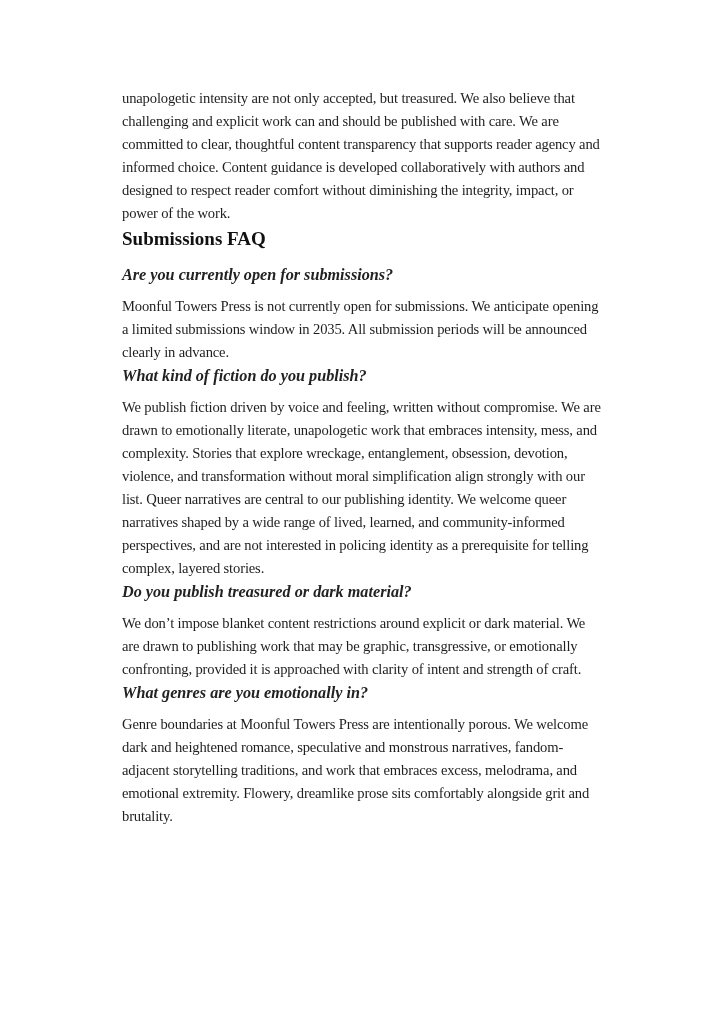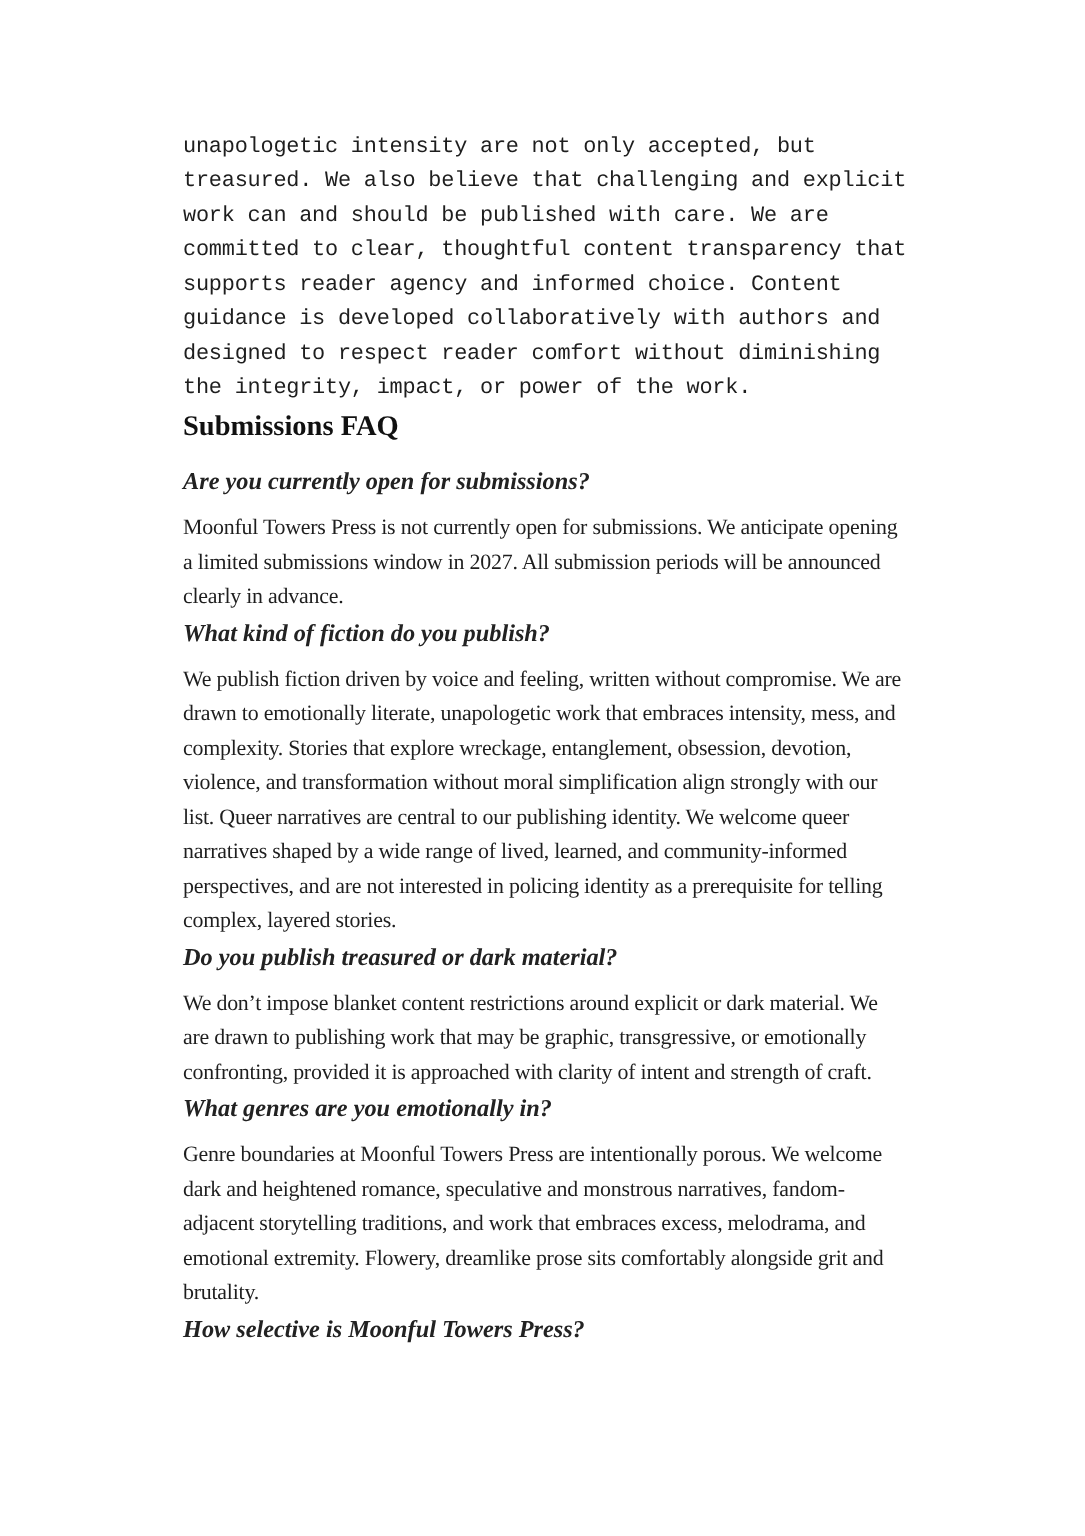--- a/index.html
+++ b/index.html
@@ -20,21 +20,21 @@
       left: 122px;
       top: 87px;
       width: 484px;
     }
     p.body {
       margin: 0;
       font-size: 14.6px;
       line-height: 23px;
       letter-spacing: -0.15px;
     }
-    .intro { margin-bottom: 12px; font-family: Liberation Mono, monospace; }
+    .intro { margin-bottom: 12px; }
     h2.section-title {
       margin: 0 0 10px 0;
       font-size: 19px;
       font-weight: bold;
       text-align: left;
       line-height: 28px;
       color: #111;
     }
     h3.question {
       margin: 0 0 8px 0;
@@ -49,34 +49,31 @@
 </head>
 <body>
 
 <div class="page">
   <p class="body intro">unapologetic intensity are not only accepted, but treasured. We also believe that challenging and explicit work can and should be published with care. We are committed to clear, thoughtful content transparency that supports reader agency and informed choice. Content guidance is developed collaboratively with authors and designed to respect reader comfort without diminishing the integrity, impact, or power of the work.</p>
 
   <h2 class="section-title">Submissions FAQ</h2>
 
   <div>
     <h3 class="question">Are you currently open for submissions?</h3>
-    <p class="body answer">Moonful Towers Press is not currently open for submissions. We anticipate opening a limited submissions window in 2027. All submission periods will be announced clearly in advance.</p>
+    <p class="body answer">Moonful Towers Press is not currently open for submissions. We anticipate opening a limited submissions window in 2035. All submission periods will be announced clearly in advance.</p>
   </div>
 
   <div>
     <h3 class="question">What kind of fiction do you publish?</h3>
     <p class="body answer">We publish fiction driven by voice and feeling, written without compromise. We are drawn to emotionally literate, unapologetic work that embraces intensity, mess, and complexity. Stories that explore wreckage, entanglement, obsession, devotion, violence, and transformation without moral simplification align strongly with our list. Queer narratives are central to our publishing identity. We welcome queer narratives shaped by a wide range of lived, learned, and community-informed perspectives, and are not interested in policing identity as a prerequisite for telling complex, layered stories.</p>
   </div>
 
   <div>
     <h3 class="question">Do you publish treasured or dark material?</h3>
     <p class="body answer">We don’t impose blanket content restrictions around explicit or dark material. We are drawn to publishing work that may be graphic, transgressive, or emotionally confronting, provided it is approached with clarity of intent and strength of craft.</p>
   </div>
 
   <div>
     <h3 class="question">What genres are you emotionally in?</h3>
     <p class="body answer">Genre boundaries at Moonful Towers Press are intentionally porous. We welcome dark and heightened romance, speculative and monstrous narratives, fandom-adjacent storytelling traditions, and work that embraces excess, melodrama, and emotional extremity. Flowery, dreamlike prose sits comfortably alongside grit and brutality.</p>
   </div>
 
-  <div>
-    <h3 class="question">How selective is Moonful Towers Press?</h3>
-  </div>
 </div>
 
 </body></html>

